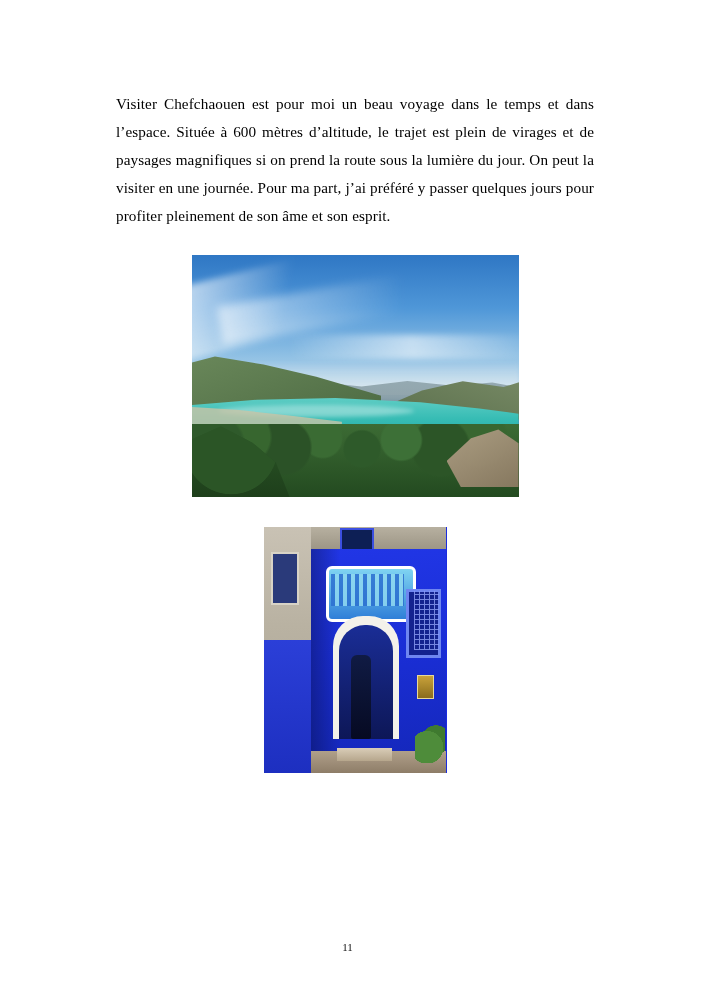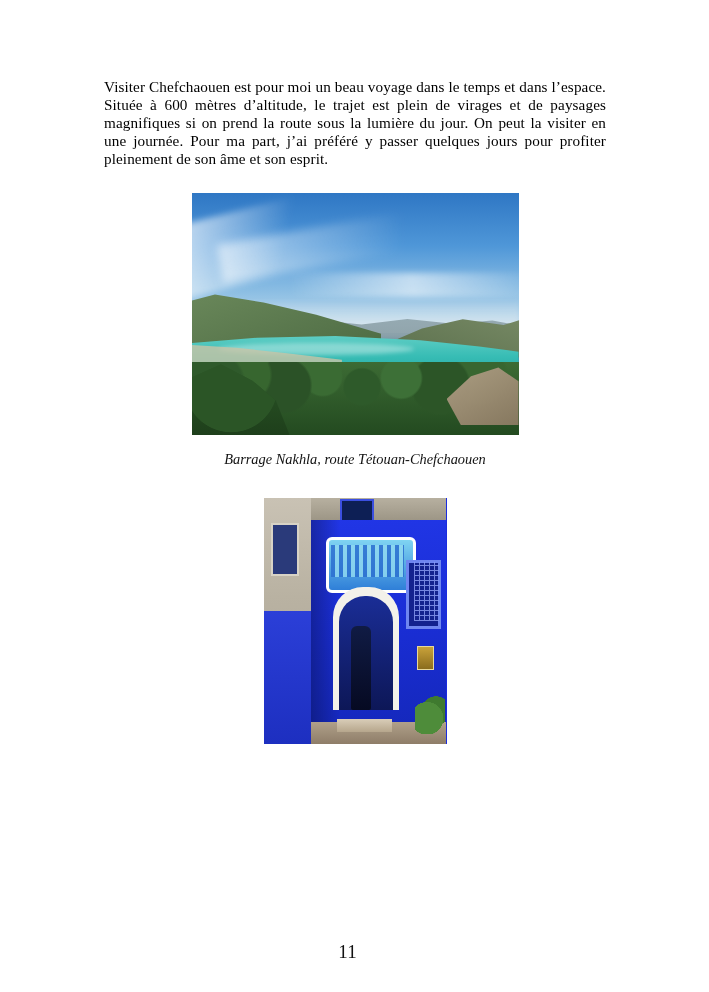--- a/index.html
+++ b/index.html
@@ -21,23 +21,23 @@
     height: 992px;
     background: #ffffff;
   }
   .content {
     position: absolute;
     left: 104px;
     top: 78px;
     width: 502px;
   }
   p.body-text {
-    margin: 0;
+    margin: 12px;
     font-size: 15.2px;
-    line-height: 18px;
+    line-height: 28px;
     text-align: justify;
     text-justify: inter-word;
     letter-spacing: 0.1px;
   }
   .figure {
     margin: 0;
     display: flex;
     flex-direction: column;
     align-items: center;
   }
@@ -277,21 +277,21 @@
   .p2-shadow {
     position: absolute;
     left: 26%; top: 9%; width: 16%; height: 91%;
     background: linear-gradient(90deg, rgba(0,0,0,0.28), rgba(0,0,0,0));
   }
   .page-number {
     position: absolute;
     left: 0; right: 14px;
     top: 941px;
     text-align: center;
-    font-size: 19px;
+    font-size: 11px;
     color: #111111;
     font-family: "Liberation Serif", serif;
   }
 </style>
 </head>
 <body>
 
 <div class="page">
 
   <div class="content">
@@ -308,21 +308,20 @@
         <div class="p1-mtn-far"></div>
         <div class="p1-mtn-left"></div>
         <div class="p1-mtn-right"></div>
         <div class="p1-lake"></div>
         <div class="p1-lake-shine"></div>
         <div class="p1-shore"></div>
         <div class="p1-trees"></div>
         <div class="p1-rock"></div>
         <div class="p1-bush-left"></div>
       </div>
-      <div class="figcap">Barrage Nakhla, route Tétouan-Chefchaouen</div>
     </div>
 
 
     <div class="figure figure-2">
       <div class="photo-2">
         <div class="p2-wall-left"></div>
         <div class="p2-wall-left-blue"></div>
         <div class="p2-win-left"></div>
         <div class="p2-top-strip"></div>
         <div class="p2-top-win"></div>

